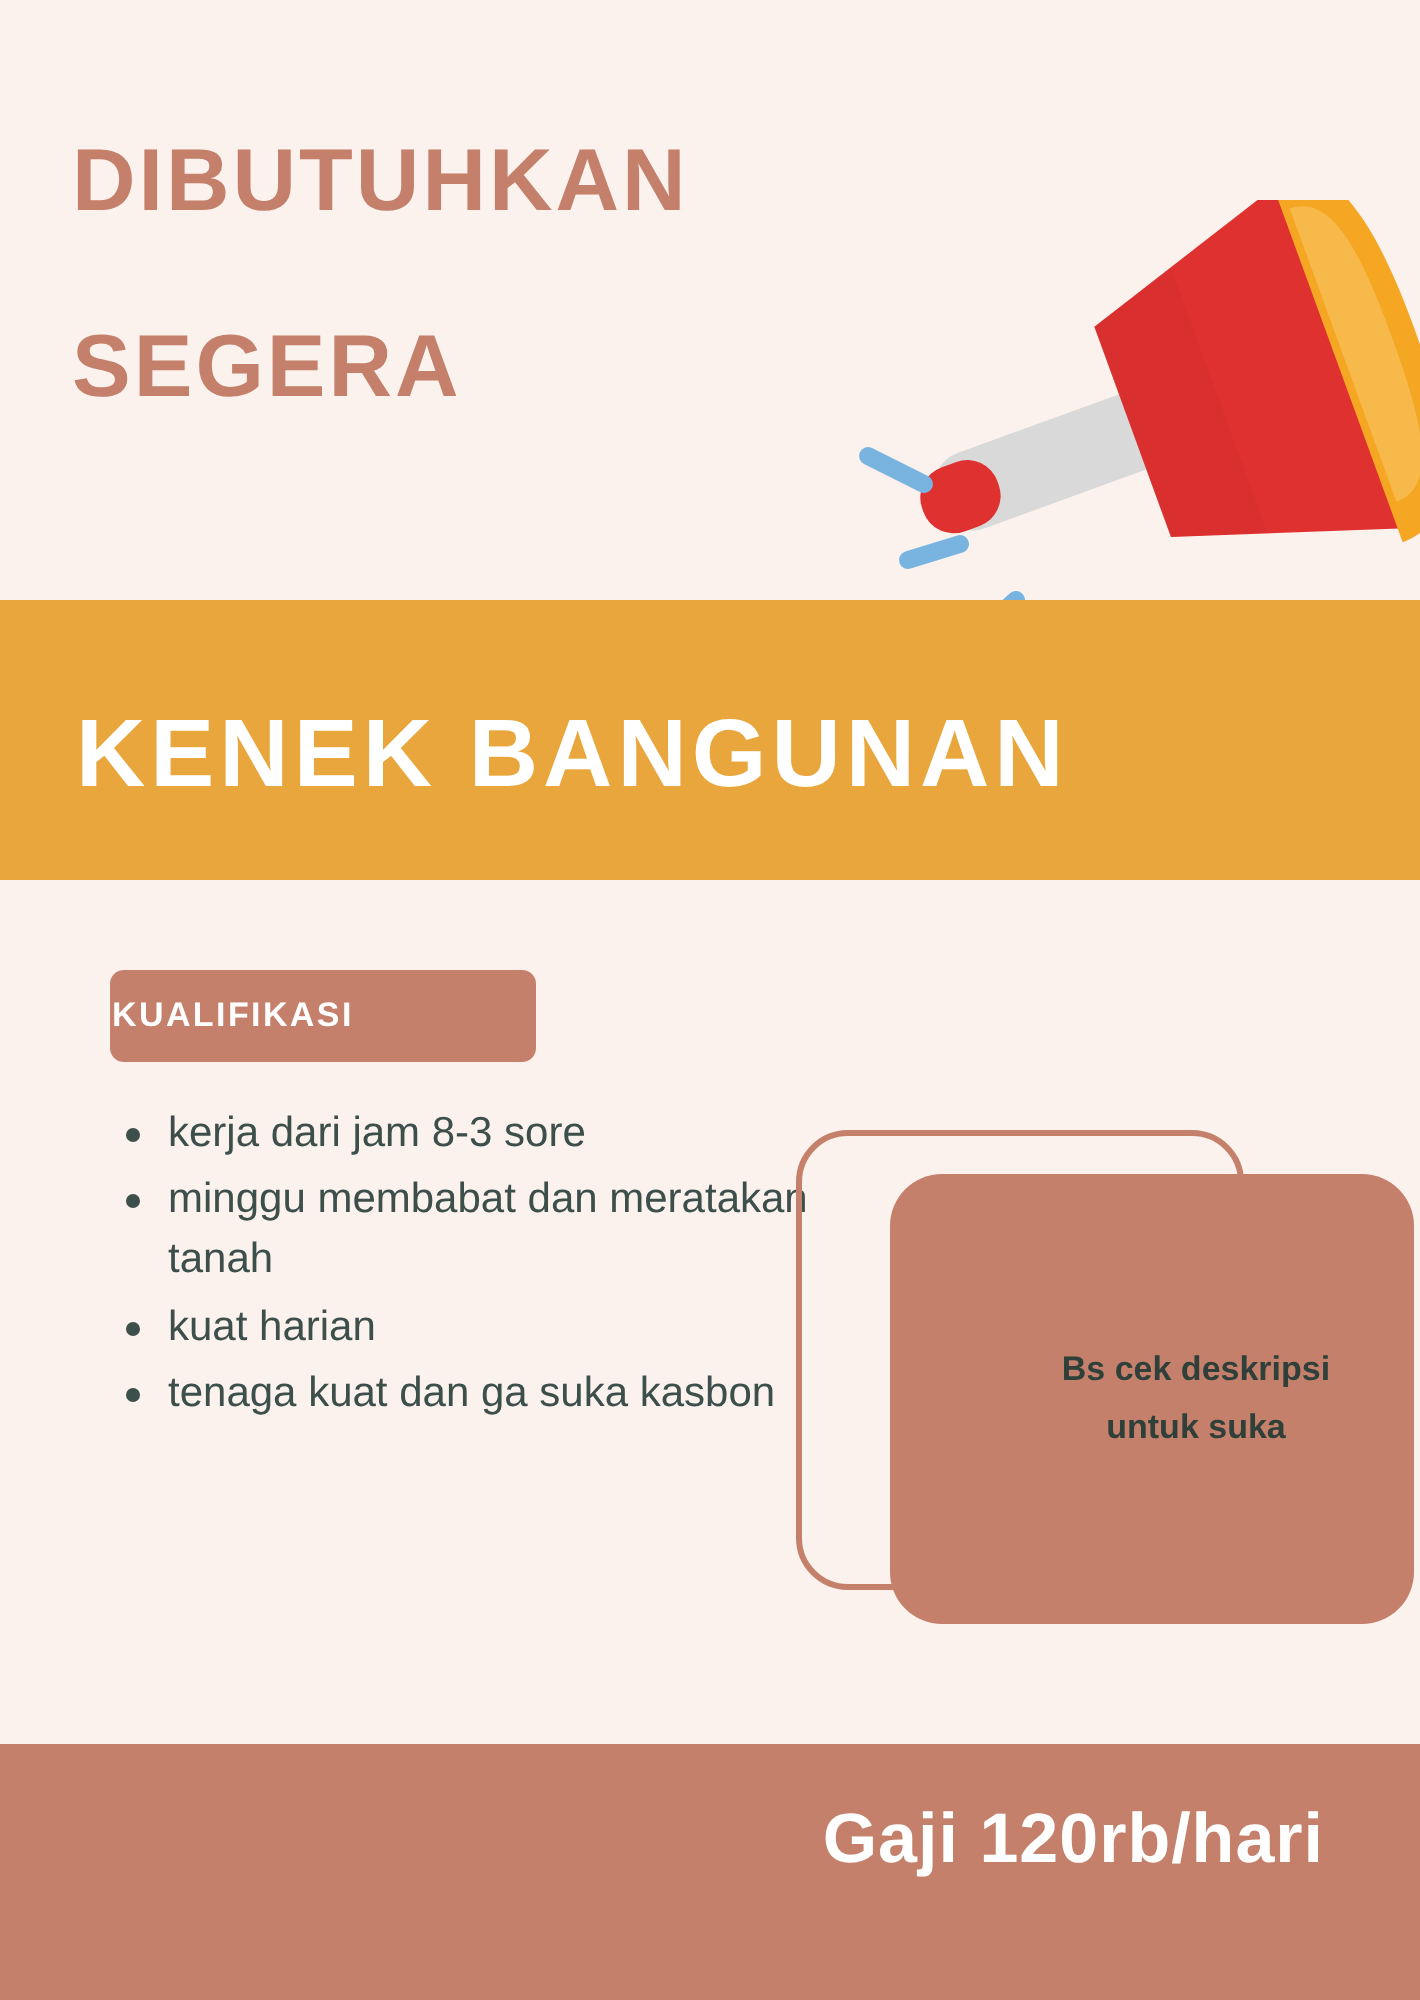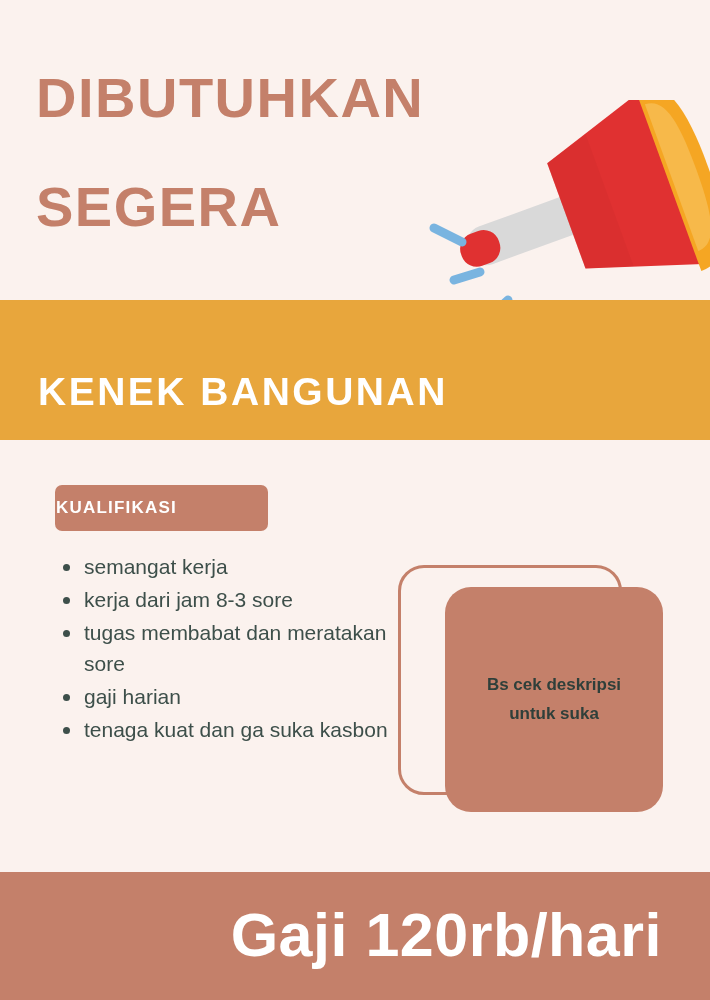--- a/index.html
+++ b/index.html
@@ -21,21 +21,21 @@
     overflow: hidden;
   }
 
   
   .headline {
     position: absolute;
     left: 36px;
     top: 62px;
     width: 520px;
     color: #c4806a;
-    font-size: 56px;
+    font-size: 44px;
     font-weight: bold;
     line-height: 1.30;
     letter-spacing: 1.5px;
     text-transform: uppercase;
   }
   .headline .l2 { display: block; margin-top: 36px; }
 
   
   .megaphone {
     position: absolute;
@@ -52,26 +52,25 @@
     top: 300px;
     width: 710px;
     height: 140px;
     background: #e8a63c;
   }
   .title-band .job-title {
     position: absolute;
     left: 38px;
     top: 50px;
     color: #ffffff;
-    font-size: 39px;
+    font-size: 48px;
     font-weight: bold;
     letter-spacing: 2.5px;
     text-transform: uppercase;
     white-space: nowrap;
-    margin-top: 20px;
   }
 
   
   .qual-badge {
     position: absolute;
     left: 55px;
     top: 485px;
     width: 213px;
     height: 46px;
     background: #c4806a;
@@ -138,20 +137,21 @@
     left: 47px;
     top: 22px;
     width: 218px;
     height: 225px;
     background: #c4806a;
     border-radius: 26px;
     display: flex;
     flex-direction: column;
     align-items: center;
     justify-content: center;
+    padding-left: 44px;
   }
   .note-front .note-line {
     color: #2f3f3a;
     font-size: 17px;
     font-weight: bold;
     line-height: 1.7;
     text-align: center;
   }
 
   
@@ -161,21 +161,21 @@
     bottom: 0;
     width: 710px;
     height: 128px;
     background: #c4806a;
   }
   .salary-band .salary-text {
     position: absolute;
     right: 48px;
     top: 28px;
     color: #ffffff;
-    font-size: 61px;
+    font-size: 35px;
     font-weight: bold;
     letter-spacing: 0.5px;
     white-space: nowrap;
   }
 </style>
 </head>
 <body>
 
 <div class="poster">
 
@@ -208,24 +208,23 @@
 
   <div class="title-band">
     <div class="job-title">KENEK BANGUNAN</div>
   </div>
 
   <div class="qual-badge">
     <span>KUALIFIKASI</span>
   </div>
 
   <ul class="qual-list">
-    <li>semangat kerja</li>
     <li>kerja dari jam 8-3 sore</li>
-    <li>tugas membabat dan meratakan sore</li>
-    <li>gaji harian</li>
+    <li>minggu membabat dan meratakan tanah</li>
+    <li>kuat harian</li>
     <li>tenaga kuat dan ga suka kasbon</li>
   </ul>
 
   <div class="note-wrap">
     <div class="note-back"></div>
     <div class="note-front">
       <div class="note-line">Bs cek deskripsi</div>
       <div class="note-line">untuk suka</div>
     </div>
   </div>

